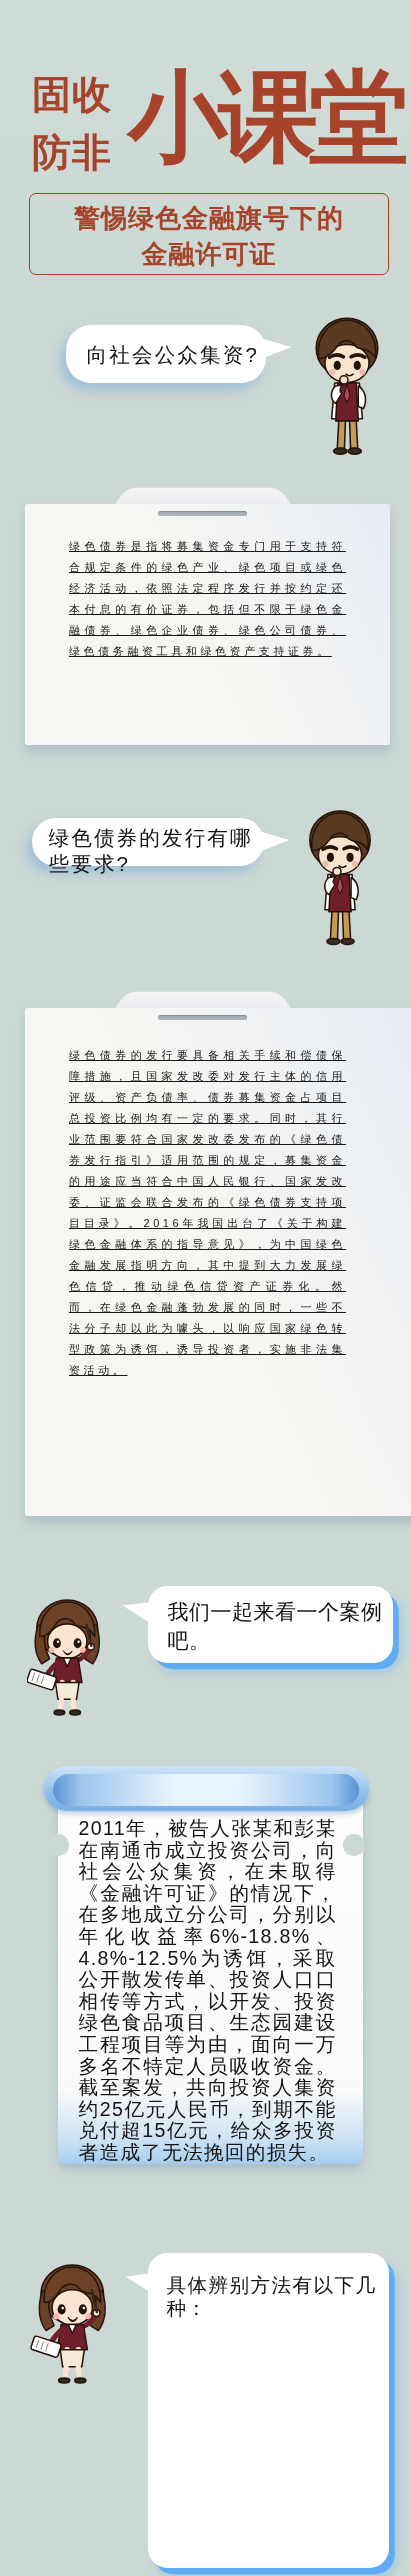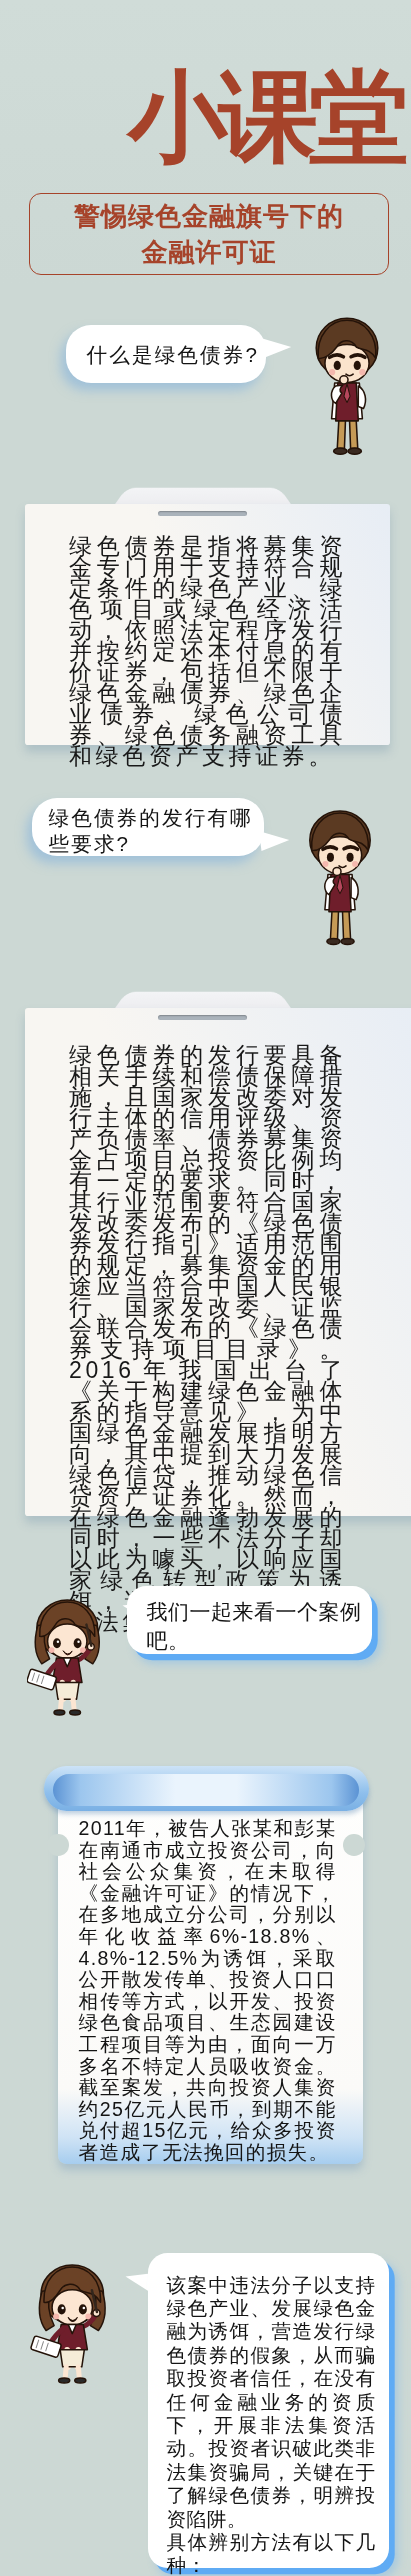--- a/index.html
+++ b/index.html
@@ -3,40 +3,40 @@
 <meta charset="utf-8">
 <style>
   html,body{margin:0;padding:0;background:#b9c6c2;}
   body{font-family:"Liberation Sans","DejaVu Sans",sans-serif;}
   #page{position:relative;width:412px;height:3553px;margin:0 auto;overflow:hidden;
         background:linear-gradient(180deg,#d0dcd8 0%,#ccd8d4 8%,#ccd8d4 100%);}
   .abs{position:absolute;}
   
   .badge{color:#a6432a;font-weight:bold;font-size:39px;line-height:58px;letter-spacing:1px;}
   .big-title{color:#a6432a;font-weight:bold;font-size:99px;line-height:121px;letter-spacing:-8.2px;}
-  .subtitle-box{border:1.5px solid #a6432a;border-radius:12px;font-family:Liberation Mono, monospace;}
+  .subtitle-box{border:1.5px solid #a6432a;border-radius:7px;}
   .subtitle-line{color:#a6432a;font-weight:bold;font-size:26px;line-height:36px;text-align:center;letter-spacing:1px;}
   
   .bubble-white{background:#ffffff;border-radius:25px;box-shadow:-5.2px 7.2px 10.3px rgba(125,175,220,.55);}
   .bubble-blue{background:#ffffff;border-radius:19.6px;
                box-shadow:5.7px 6.2px 0 0 #5fabf4, 8.2px 9.3px 8.2px rgba(95,171,244,.35);}
   .tail-right{width:0;height:0;border-top:13.4px solid transparent;border-bottom:7.2px solid transparent;
               border-left:29px solid #ffffff;transform:rotate(-8deg);}
   .tail-left{width:0;height:0;border-top:7.2px solid transparent;border-bottom:15.5px solid transparent;
              border-right:30px solid #ffffff;transform:rotate(6deg);}
   .bubble-q{font-size:20.6px;color:#141414;letter-spacing:2.1px;line-height:26px;}
   .bubble3-text{font-size:21px;color:#141414;letter-spacing:0.5px;line-height:29px;}
   .bubble4-text{font-size:19.6px;color:#141414;letter-spacing:0.5px;line-height:23.4px;text-align:justify;}
   
   .card{background:linear-gradient(65deg,#f8f6f2 48%,#e7edf5 100%);border-radius:3.1px;
         box-shadow:0 6.2px 9.3px rgba(105,140,165,.30);}
   .card-tab{background:linear-gradient(180deg,#f3f4f6,#ededf0);border-radius:10.3px 10.3px 0 0;
             transform:perspective(36px) rotateX(16deg);transform-origin:bottom;}
   .card-slot{background:#aab3bb;border-radius:3.1px;box-shadow:inset 0 1px 1.5px rgba(0,0,0,.25);}
-  .card-text{font-size:23px;line-height:21px;letter-spacing:3.6px;text-align:justify;color:#181818;}
+  .card-text{font-size:11px;line-height:21px;letter-spacing:3.6px;text-align:justify;color:#181818;text-decoration:underline;}
   
   .scroll-paper{background:linear-gradient(180deg,#fefefd 0%,#fbfaf8 80%,#cfe3f5 93%,#a6cdef 100%);
                 border-radius:0 0 8.2px 8.2px;box-shadow:0 5.2px 8.2px rgba(105,145,185,.35);}
   .scroll-roller{background:linear-gradient(180deg,#cde3f7 0%,#8ebfec 60%,#7ab0e4 100%);
                  border-radius:23px;box-shadow:0 3.1px 5.2px rgba(90,135,180,.4);}
   .scroll-roller-inner{background:linear-gradient(90deg,#5b93d4 0%,#9cc6ee 9%,#eaf4fd 40%,#eaf4fd 60%,#9cc6ee 91%,#5b93d4 100%);
                  border-radius:16.5px;}
   .scroll-notch{width:21.6px;height:21.6px;border-radius:50%;background:#ccd8d4;}
   .scroll-text{font-size:19.6px;line-height:21.6px;letter-spacing:1.3px;text-align:justify;color:#141414;}
 </style>
@@ -98,77 +98,80 @@
       <path d="M70,212 L68,234" stroke="#fce6d2" stroke-width="10" fill="none"></path>
       <path d="M94,212 L96,234" stroke="#fce6d2" stroke-width="10" fill="none"></path>
       <ellipse cx="66" cy="239" rx="11" ry="5" fill="#2a2a2a"></ellipse>
       <ellipse cx="98" cy="239" rx="11" ry="5" fill="#2a2a2a"></ellipse>
     </g>
   </defs>
 </svg>
 
 <div id="page">
 
+  <div class="abs badge" style="left:32px;top:66px;width:88px;">
+    <div>固收</div>
+    <div>防非</div>
+  </div>
   <div class="abs big-title" style="left:128px;top:56px;width:278px;">小课堂</div>
 
   <div class="abs subtitle-box" style="left:29px;top:193px;width:358px;height:80px;">
     <div class="subtitle-line" style="margin-top:6.2px;">警惕绿色金融旗号下的</div>
     <div class="subtitle-line">金融许可证</div>
   </div>
 
   <div class="abs bubble-white" style="left:66px;top:325px;width:200px;height:58px;">
-    <div class="bubble-q" style="padding:16.5px 0 0 20.6px;">什么是绿色债券?</div>
+    <div class="bubble-q" style="padding:16.5px 0 0 20.6px;">向社会公众集资?</div>
   </div>
   <div class="abs tail-right" style="left:262px;top:336px;"></div>
   <svg class="abs" style="left:308px;top:314px;" width="78" height="145" viewBox="0 0 152 282">
       <use href="#man-fig"></use>
     </svg>
 
   <div class="abs card-tab" style="left:114px;top:484px;width:178px;height:21.6px;"></div>
   <div class="abs card" style="left:25px;top:504px;width:365px;height:241px;">
     <div class="card-slot" style="position:absolute;left:133px;top:6.7px;width:89px;height:5.2px;"></div>
     <div class="card-text" style="position:absolute;left:44px;top:32px;width:277px;">绿色债券是指将募集资金专门用于支持符合规定条件的绿色产业、绿色项目或绿色经济活动，依照法定程序发行并按约定还本付息的有价证券，包括但不限于绿色金融债券、绿色企业债券、绿色公司债券、绿色债务融资工具和绿色资产支持证券。</div>
   </div>
 
-  <div class="abs bubble-white" style="left:32px;top:798px;width:232px;height:58px;">
+  <div class="abs bubble-white" style="left:32px;top:818px;width:232px;height:48px;">
     <div class="bubble-q" style="padding:7.2px 0 0 16.5px;width:207px;">绿色债券的发行有哪些要求?</div>
   </div>
   <div class="abs tail-right" style="left:260px;top:829px;"></div>
   <svg class="abs" style="left:300px;top:807px;" width="80" height="142" viewBox="0 0 152 282">
       <use href="#man-fig"></use>
     </svg>
 
   <div class="abs card-tab" style="left:114px;top:988px;width:178px;height:21.6px;"></div>
   <div class="abs card" style="left:25px;top:1008px;width:365px;height:508px;padding-left:36px;">
     <div class="card-slot" style="position:absolute;left:133px;top:6.7px;width:89px;height:5.2px;"></div>
     <div class="card-text" style="position:absolute;left:44px;top:37px;width:277px;">绿色债券的发行要具备相关手续和偿债保障措施，且国家发改委对发行主体的信用评级、资产负债率、债券募集资金占项目总投资比例均有一定的要求。同时，其行业范围要符合国家发改委发布的《绿色债券发行指引》适用范围的规定，募集资金的用途应当符合中国人民银行、国家发改委、证监会联合发布的《绿色债券支持项目目录》。2016年我国出台了《关于构建绿色金融体系的指导意见》，为中国绿色金融发展指明方向，其中提到大力发展绿色信贷，推动绿色信贷资产证券化。然而，在绿色金融蓬勃发展的同时，一些不法分子却以此为噱头，以响应国家绿色转型政策为诱饵，诱导投资者，实施非法集资活动。</div>
   </div>
 
   <svg class="abs" style="left:27px;top:1592px;" width="81" height="127" viewBox="0 0 165 246">
       <use href="#woman-fig"></use>
     </svg>
   <div class="abs tail-left" style="left:122px;top:1600px;"></div>
-  <div class="abs bubble-blue" style="left:127px;top:1586px;width:245px;height:68px;">
+  <div class="abs bubble-blue" style="left:148px;top:1586px;width:245px;height:77px;">
     <div class="bubble3-text" style="padding:11.3px 9.3px 0 19.6px;">我们一起来看一个案例吧。</div>
   </div>
 
   <div class="abs scroll-paper" style="left:58px;top:1788px;width:297px;height:376px;padding-left:8px;">
     <div class="scroll-text" style="position:absolute;left:20.6px;top:30px;width:258px;">2011年，被告人张某和彭某在南通市成立投资公司，向社会公众集资，在未取得《金融许可证》的情况下，在多地成立分公司，分别以年化收益率6%-18.8%、4.8%-12.5%为诱饵，采取公开散发传单、投资人口口相传等方式，以开发、投资绿色食品项目、生态园建设工程项目等为由，面向一万多名不特定人员吸收资金。截至案发，共向投资人集资约25亿元人民币，到期不能兑付超15亿元，给众多投资者造成了无法挽回的损失。</div>
   </div>
   <div class="abs scroll-notch" style="left:47px;top:1834px;"></div>
   <div class="abs scroll-notch" style="left:343px;top:1834px;"></div>
   <div class="abs scroll-roller" style="left:44px;top:1766px;width:325px;height:45px;">
     <div class="scroll-roller-inner" style="position:absolute;left:9.3px;top:8.2px;width:306px;height:32px;"></div>
   </div>
 
   <svg class="abs" style="left:30px;top:2260px;" width="85" height="124" viewBox="0 0 165 246">
       <use href="#woman-fig"></use>
     </svg>
   <div class="abs tail-left" style="left:125px;top:2271px;"></div>
   <div class="abs bubble-blue" style="left:148px;top:2253px;width:241px;height:315px;">
     <div style="padding:20.6px 13.4px 0 18.5px;">
-      <div class="bubble4-text">该案中违法分子以支持绿色产业、发展绿色金融为诱饵，营造发行绿色债券的假象，从而骗取投资者信任，在没有任何金融业务的资质下，开展非法集资活动。投资者识破此类非法集资骗局，关键在于了解绿色债券，明辨投资陷阱。</div>
       <div class="bubble4-text">具体辨别方法有以下几种：</div>
     </div>
   </div>
 
 </div>
 
 
 </body></html>

